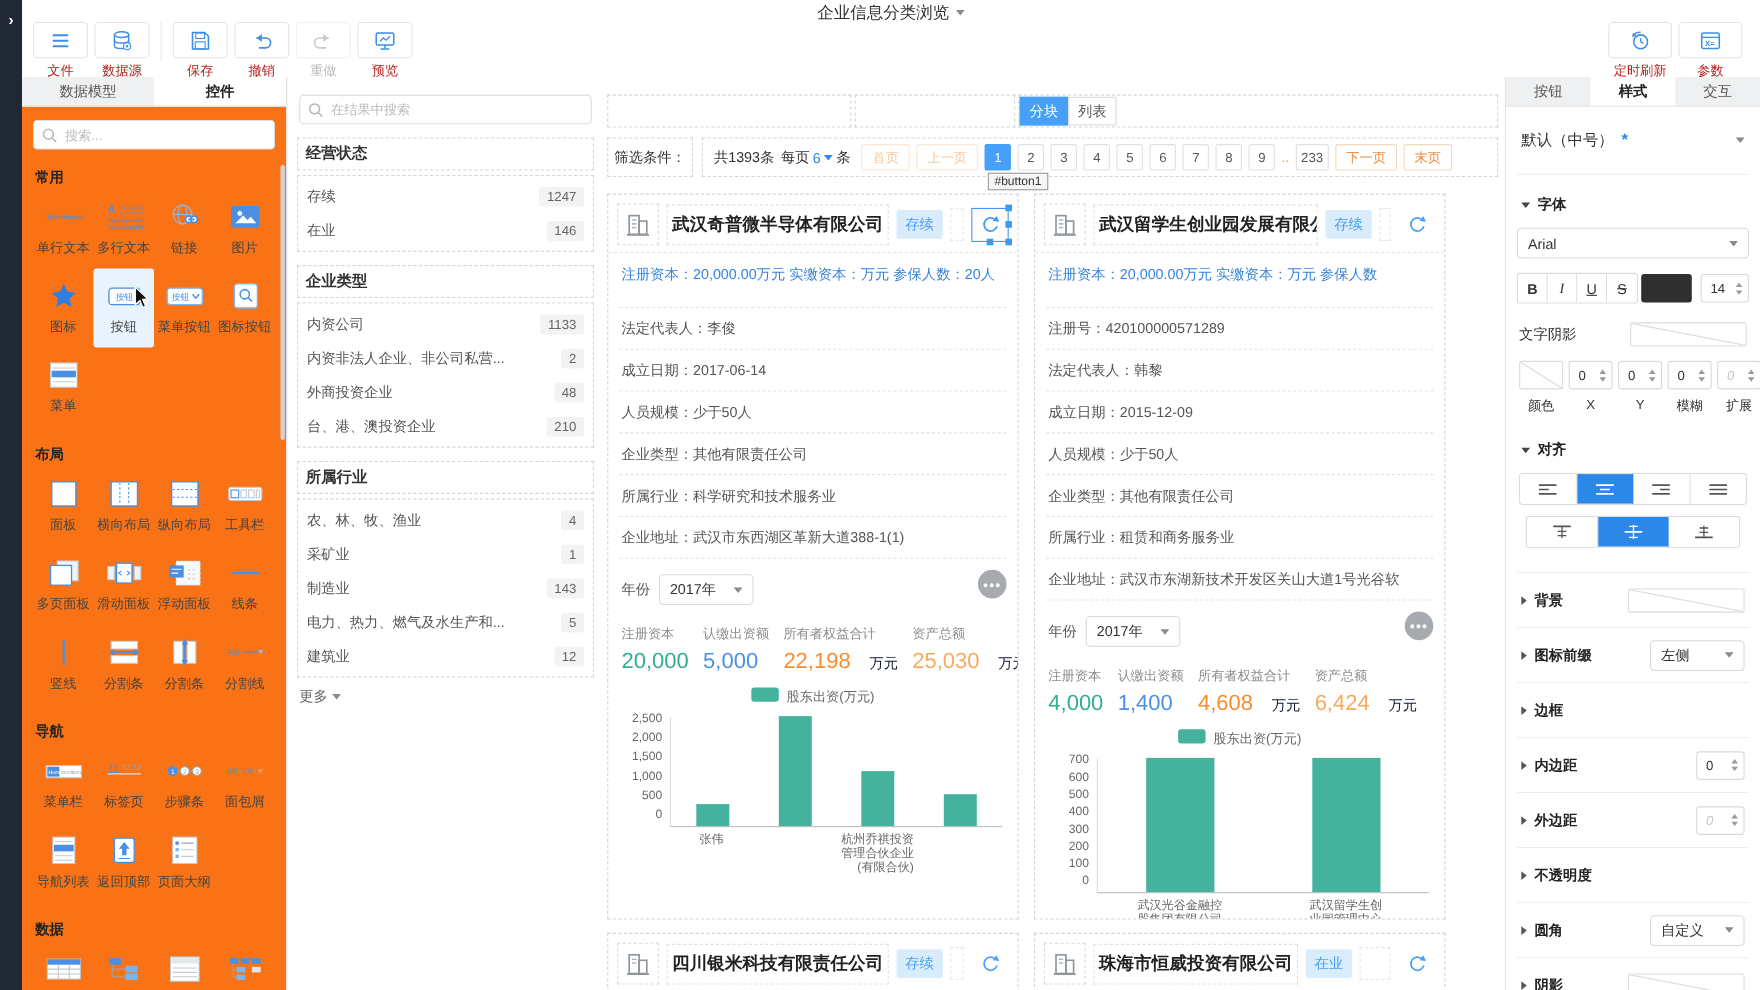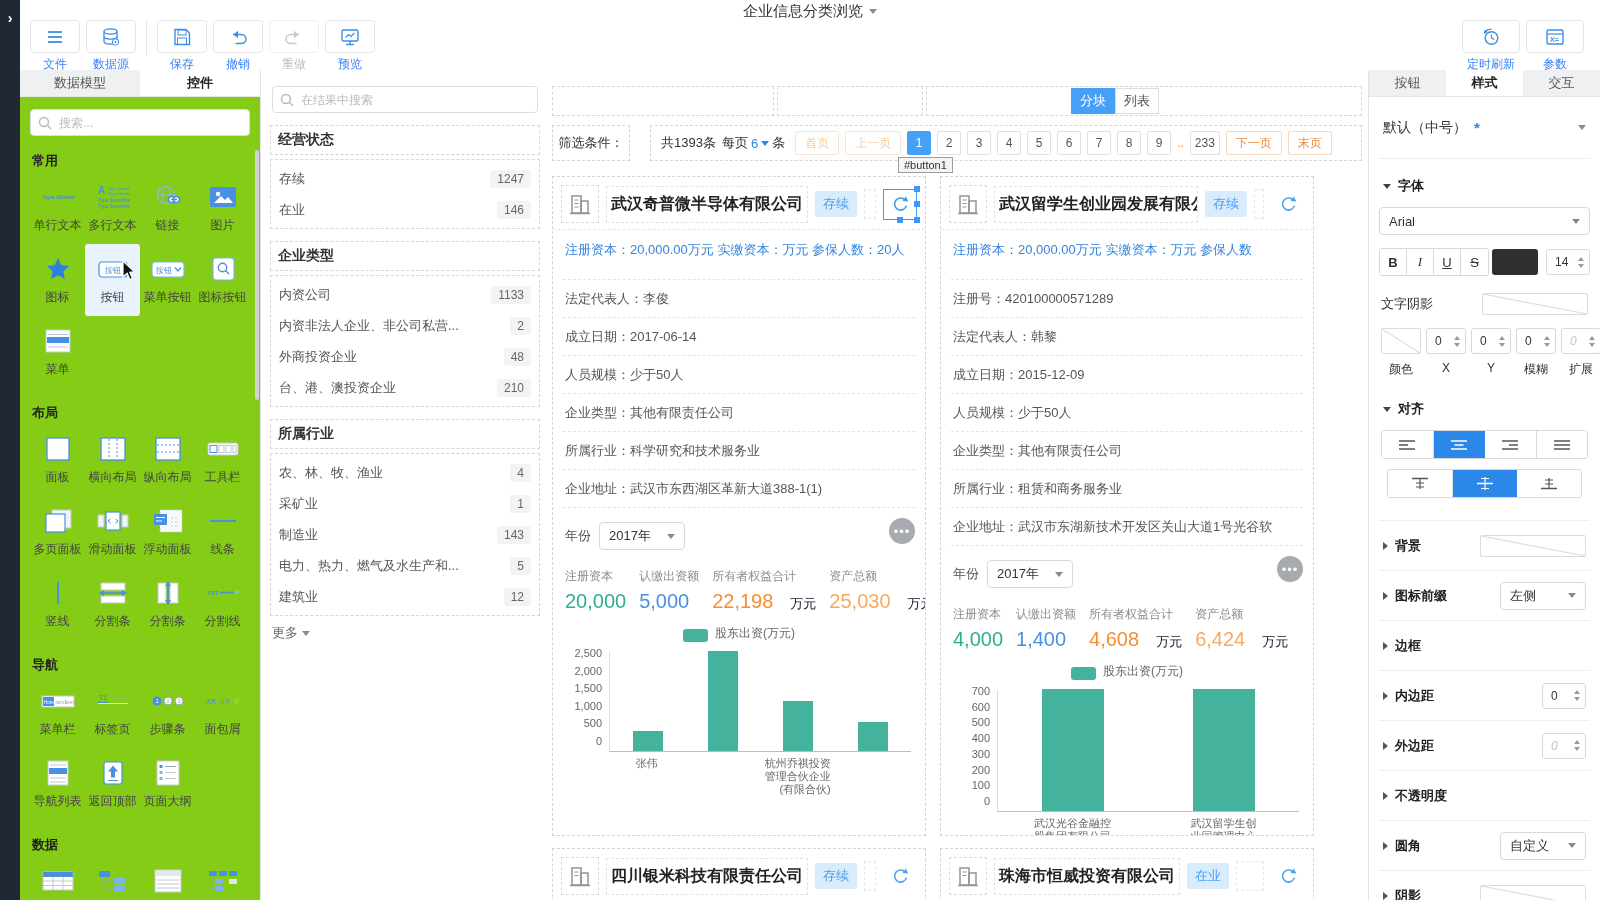--- a/index.html
+++ b/index.html
@@ -9,32 +9,32 @@
 
 .rail{position:absolute;left:0;top:0;width:20px;height:900px;background:#202836;z-index:6}
 .rail-chev{color:#fff;font-size:14px;font-weight:bold;text-align:center;margin-top:10px;cursor:pointer}
 
 .topbar{position:absolute;left:20px;top:0;width:1580px;height:70px;background:#fff;z-index:5}
 .page-title{position:absolute;left:50%;top:2px;transform:translateX(-50%);font-size:15px;color:#333;display:flex;align-items:center;gap:6px;cursor:pointer}
 .tools-left{position:absolute;left:10px;top:20px;display:flex;align-items:flex-start}
 .tools-right{position:absolute;right:10px;top:20px;display:flex;align-items:flex-start}
 .tool-btn{width:50px;cursor:pointer;margin-right:6px;text-align:center}
 .tool-btn .ibox{height:33px;border:1px solid #e4e4e4;border-radius:4px;display:flex;align-items:center;justify-content:center;background:#fff}
-.tool-btn .tlabel{font-size:12px;color:#3b82f6;margin-top:3px;white-space:nowrap}
+.tool-btn .tlabel{font-size:12px;color:#b91c1c;margin-top:3px;white-space:nowrap}
 .tool-btn.disabled .tlabel{color:#bcbcbc}
 .tool-btn.disabled .ibox{border-color:#efefef}
 .tool-sep{width:1px;height:36px;background:#e8e8e8;margin:0 10px 0 4px}
 .tools-right .tool-btn{width:58px}
 
 .tri-dn{display:inline-block;width:0;height:0;border-left:4px solid transparent;border-right:4px solid transparent;border-top:5px solid #8a8a8a}
 .tri-dn.blue{border-top-color:#2b88e8}
 .tri-collapse{display:inline-block;width:0;height:0;border-left:4px solid transparent;border-right:4px solid transparent;border-top:5px solid #444}
 .tri-right{display:inline-block;width:0;height:0;border-top:4px solid transparent;border-bottom:4px solid transparent;border-left:5px solid #555}
 
-.sidebar{position:absolute;left:20px;top:70px;width:241px;height:830px;border-right:1px solid #e6e6e6;background:#84cc16;overflow:hidden;z-index:4}
+.sidebar{position:absolute;left:20px;top:70px;width:241px;height:830px;border-right:1px solid #e6e6e6;background:#f97316;overflow:hidden;z-index:4}
 .tabs2{display:flex;height:27px;background:#eef0f2;border-bottom:1px solid #e6e6e6}
 .tabs2 .tab{flex:1;display:flex;align-items:center;justify-content:center;font-size:13px;color:#555;cursor:pointer}
 .tabs2 .tab.active{background:#fff;color:#222;font-weight:bold}
 .side-search{margin:12px 10px 4px;position:relative}
 .side-search input,.fp-search input{width:100%;height:27px;border:1px solid #ddd;border-radius:4px;padding:0 8px 0 28px;font-size:12px;color:#333;outline:none;background:#fff}
 .side-search input::placeholder,.fp-search input::placeholder{color:#bbb}
 .search-glyph{position:absolute;left:7px;top:6px}
 .side-sections{padding:0 10px}
 .sec-title{font-weight:bold;font-size:13px;color:#222;margin:16px 2px 2px}
 .sec-grid{display:grid;grid-template-columns:repeat(4,1fr);grid-auto-rows:72px}
@@ -52,25 +52,25 @@
 .fp-items{border:1px dashed #d6d6d6;margin-top:4px;padding:3px 8px}
 .fp-row{display:flex;align-items:center;justify-content:space-between;height:31px;cursor:pointer}
 .fp-label{color:#555;font-size:13px;white-space:nowrap;overflow:hidden;max-width:200px}
 .fp-count{background:#f3f3f3;border-radius:3px;padding:2px 7px;font-size:12px;color:#666;text-align:center}
 .fp-more{color:#666;margin:8px 2px;cursor:pointer;display:flex;align-items:center;gap:4px}
 
 .main{position:absolute;left:291px;top:0;width:816px;height:830px;padding-right:6px}
 .top-row{display:flex;gap:3px;margin-top:16px;height:30px}
 .top-cell{border:1px dashed #d6d6d6}
 .tc1{width:222px}.tc2{width:146px}
-.tc3{flex:1;display:flex;align-items:center;justify-content:center;padding-right:58px}
+.tc3{flex:1;display:flex;align-items:center;justify-content:flex-start;padding-right:58px}
 .seg{display:flex}
 .seg-btn{width:44px;height:26px;display:flex;align-items:center;justify-content:center;font-size:13px;border:1px solid #ddd;background:#fff;color:#555;cursor:pointer}
 .seg-btn.active{background:#46a0f8;border-color:#46a0f8;color:#fff}
-.filter-row{display:flex;gap:20px;margin-top:9px;height:36px}
+.filter-row{display:flex;gap:8px;margin-top:9px;height:36px}
 .fr-label{border:1px dashed #d6d6d6;width:78px;display:flex;align-items:center;justify-content:center;color:#333;flex:none}
 .fr-box{border:1px dashed #d6d6d6;flex:1;display:flex;align-items:center;gap:6px;padding:0 10px;overflow:hidden}
 .fr-total{color:#333;white-space:nowrap}
 .fr-perpage{color:#333;display:flex;align-items:center;gap:3px;white-space:nowrap;margin-right:4px}
 .pp-num{color:#2b88e8}
 .pg{display:flex;gap:6px;align-items:center}
 .pg-btn{height:24px;min-width:24px;padding:0 4px;border:1px solid #e0e0e0;border-radius:2px;display:flex;align-items:center;justify-content:center;font-size:12px;color:#555;background:#fff;cursor:pointer;white-space:nowrap}
 .pg-btn.active{background:#46a0f8;border-color:#46a0f8;color:#fff}
 .pg-btn.nav{color:#f08c3c;border-color:#f5d9bf;padding:0 9px}
 .pg-btn.nav.muted{color:#f5c9a2;border-color:#f9e6d2}
@@ -96,21 +96,21 @@
 .year-label{color:#555}
 .year-select{border:1px solid #d9d9d9;border-radius:4px;height:28px;width:86px;display:flex;align-items:center;justify-content:space-between;padding:0 9px;color:#333;cursor:pointer;background:#fff}
 .more-circle{position:absolute;right:10px;top:6px;width:26px;height:26px;border-radius:50%;background:#a7aaae;color:#fff;display:flex;align-items:center;justify-content:center;font-size:13px;letter-spacing:1px;cursor:pointer}
 .stats-row{display:flex;margin-top:18px}
 .stat{margin-right:13px}
 .stat-label{font-size:12px;color:#8c8c8c;white-space:nowrap}
 .stat-val{font-size:20px;margin-top:5px;white-space:nowrap}
 .stat-val .suffix{font-size:13px;color:#0f172a;margin-left:17px}
 .sv-teal{color:#2fae92}.sv-blue{color:#4a90e2}.sv-orange{color:#f78d31}.sv-orange2{color:#f9a95c}
 .chart-area{margin-top:12px}
-.chart-legend{display:flex;align-items:flex-end;justify-content:center;gap:7px;margin-bottom:10px}
+.chart-legend{display:flex;align-items:flex-start;justify-content:center;gap:7px;margin-bottom:10px}
 .lg-sw{width:25px;height:13px;background:#45b29d;border-radius:3px}
 .lg-tx{color:#666;font-size:12px}
 .chart-body{display:flex;padding-right:2px}
 .ycol{display:flex;flex-direction:column;justify-content:space-between;align-items:flex-end;padding-right:7px;font-size:11px;color:#666;width:44px;transform:translateY(-5px)}
 .plot-col{flex:1}
 .plot{position:relative;border-left:1px solid #dcdcdc;border-bottom:1px solid #bdbdbd}
 .bar{position:absolute;bottom:0;background:#45b29d}
 .cats{position:relative;height:44px;margin-top:5px}
 .cat{position:absolute;top:0;transform:translateX(-50%);text-align:right;font-size:11px;color:#666;line-height:13px;white-space:nowrap}
 .bottom-row{display:flex;gap:14px;margin-top:12px}

